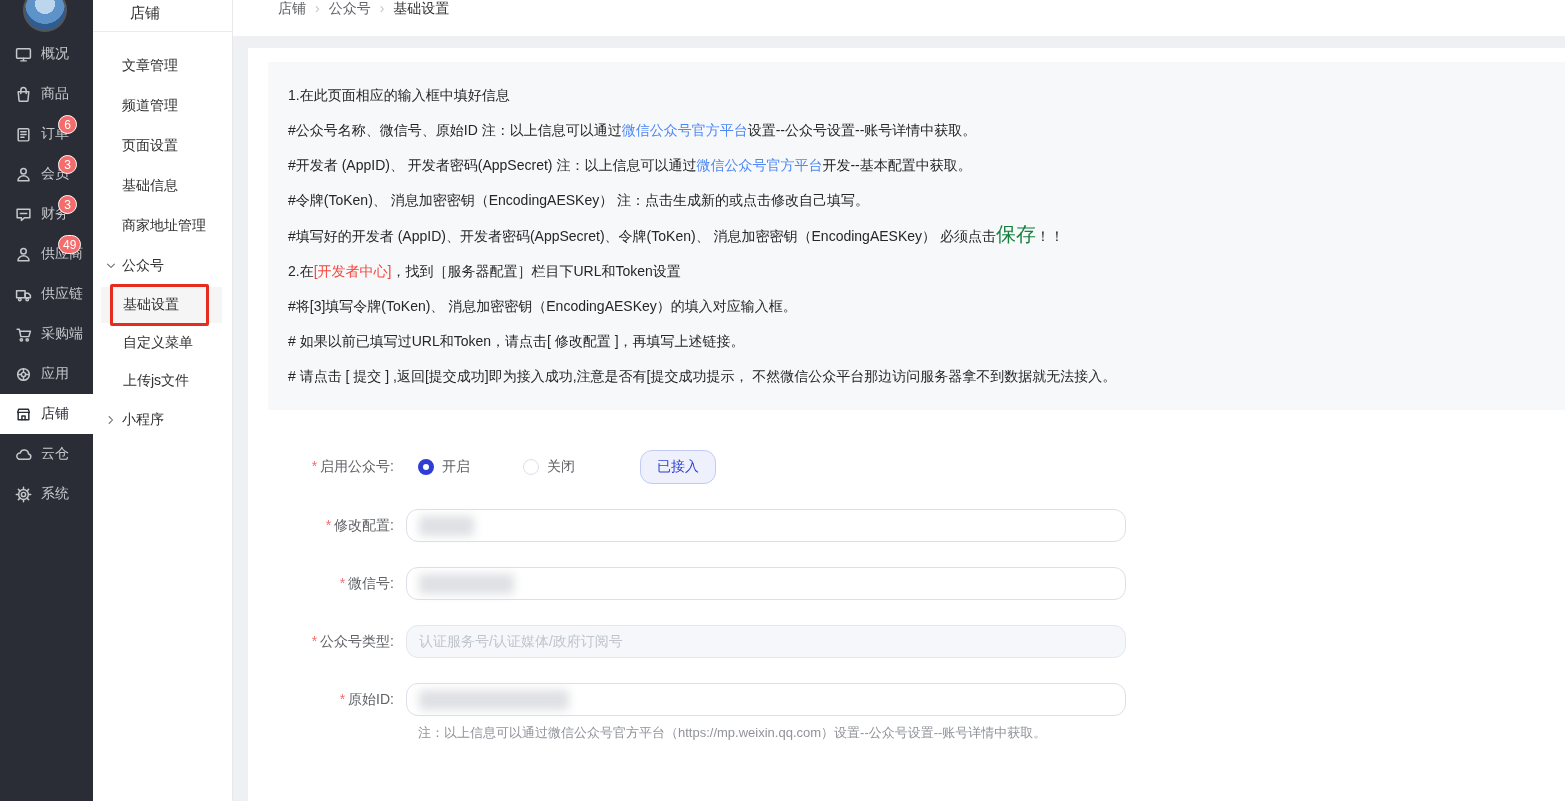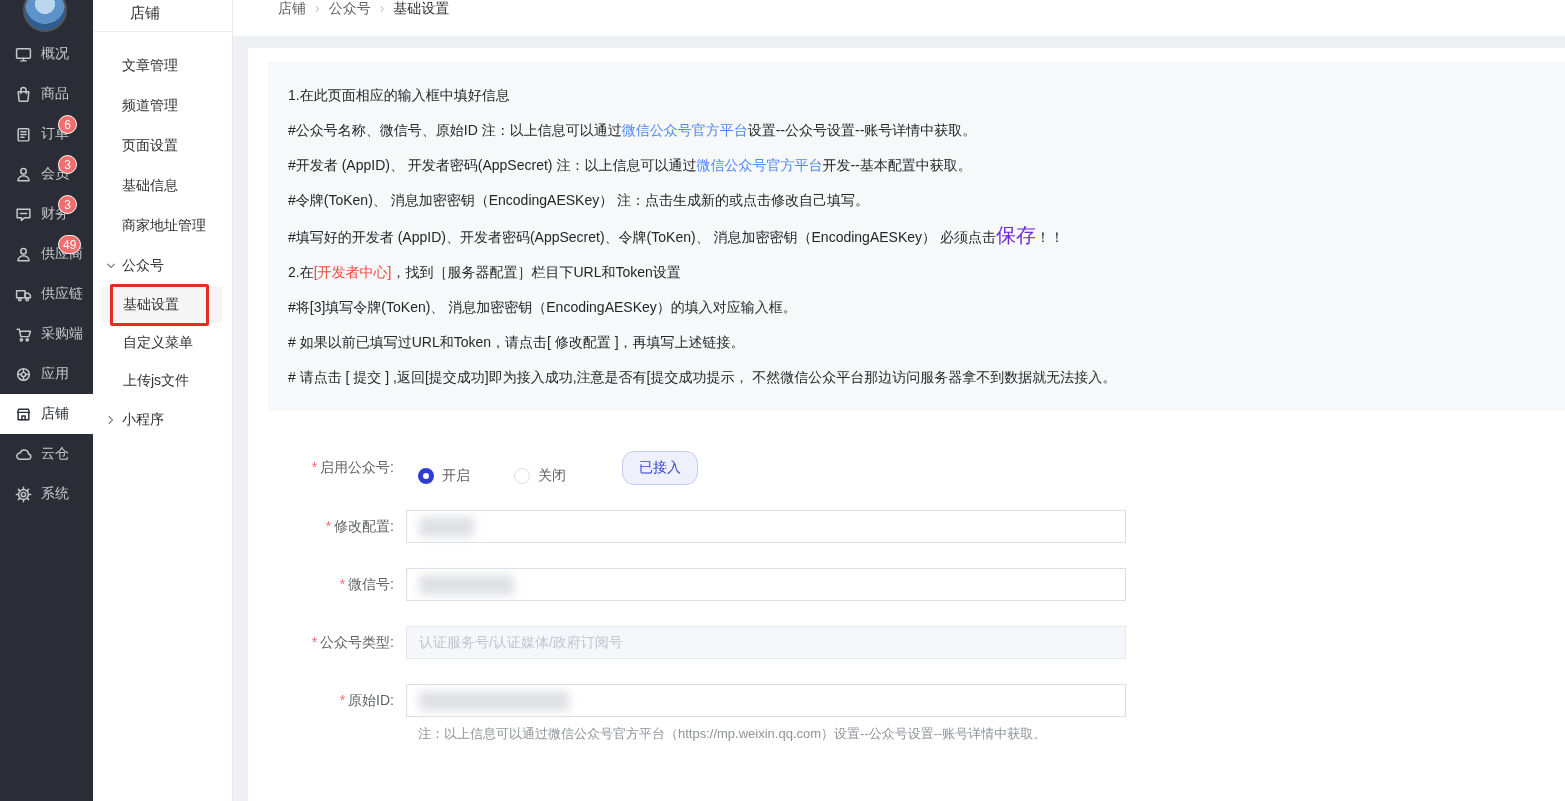--- a/index.html
+++ b/index.html
@@ -41,35 +41,35 @@
   .crumbs { display:flex; align-items:flex-start; line-height:24px; margin-top:-4px; color:#606266; }
   .crumb-sep { margin:0 9px; color:#c0c4cc; }
   .crumbs .last { color:#303133; }
 
   .card { background:#fff; margin:12px 0 0 15px; flex:1; overflow:hidden; }
 
   .notice { background:#f7f8fa; margin:14px 0 0 20px; padding:16px 20px; }
   .notice-line { line-height:35px; color:#262626; white-space:nowrap; }
   .seg-link { color:#4e87f7; cursor:pointer; }
   .seg-red { color:#f0483e; cursor:pointer; }
-  .seg-red-big { color:#6d28d9; font-size:20px; }
+  .seg-red-big { color:#15803d; font-size:20px;font-family:Liberation Mono, monospace; }
 
   .form { padding:40px 0 0 0; }
   .form-row { display:flex; align-items:center; margin-bottom:25px; }
   .form-label { width:158px; flex:none; text-align:right; padding-right:12px; color:#606266; }
   .req { color:#f56c6c; margin-right:3px; }
-  .input { width:720px; height:33px; border:1px solid #dcdfe6; border-radius:0; background:#fff;
+  .input { width:720px; height:33px; border:1px solid #dcdfe6; border-radius:12px; background:#fff;
            display:flex; align-items:center; padding:0 12px; }
   .input.disabled { background:#f5f7fa; border-color:#e4e7ed; }
   .placeholder { color:#c0c4cc; }
   .blur-blob { display:inline-block; height:20px; border-radius:2px; background:#dfe0e4; filter:blur(5px); }
   .prefix { color:#606266; margin-right:2px; }
   .field-note { margin:-17px 0 25px 170px; color:#909399; font-size:13px; }
 
-  .radio-group { display:flex; align-items:flex-end; margin-left:12px; }
+  .radio-group { display:flex; align-items:center; margin-left:12px;gap:9px; }
   .radio { display:flex; align-items:center; margin-right:44px; cursor:pointer; }
   .radio-dot { width:16px; height:16px; border-radius:50%; margin-right:8px; }
   .radio-dot.on { border:5px solid #2e3ed2; background:#fff; }
   .radio-dot.off { border:1px solid #dcdfe6; background:#fff; }
   .radio-label { color:#606266; }
   .status-btn { margin-left:12px; padding:7px 16px; background:#eef0fb; border:1px solid #c3cbf5;
                 border-radius:12px; color:#2e3ed2; cursor:pointer; }
 </style>
 </head>
 <body>

